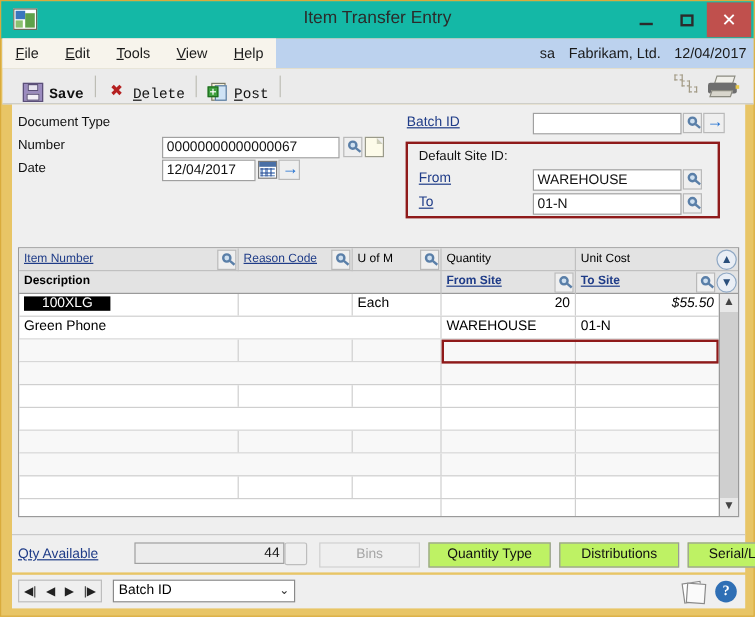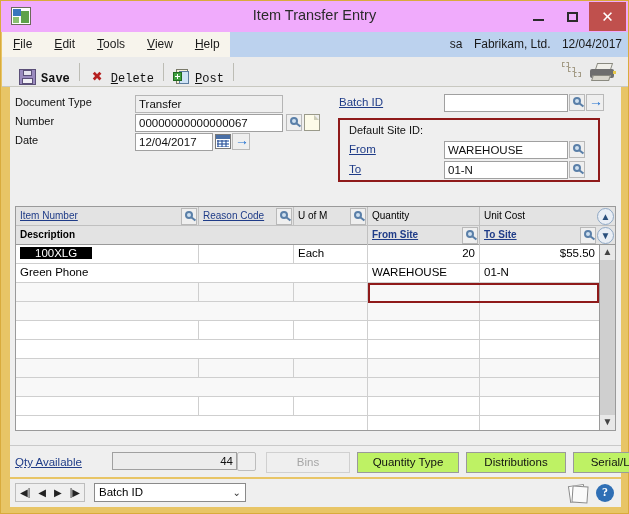--- a/index.html
+++ b/index.html
@@ -18,21 +18,21 @@
     width: 629px; height: 514px;
     background: #e8c566;
     box-sizing: border-box;
     border: 1px solid #d9ab3c;
   }
 
   
   .titlebar {
     position: absolute; left: 0; top: 0;
     width: 627px; height: 31px;
-    background: #f0abfc;
+    background: #14b8a6;
   }
   .app-icon {
     position: absolute; left: 10px; top: 6px;
     width: 20px; height: 19px;
   }
   .app-icon .ai-frame {
     position: absolute; left: 0; top: 0; width: 20px; height: 18px;
     background: #fdfdfd; border: 1px solid #6b6b5a;
     box-sizing: border-box;
   }
@@ -365,21 +365,20 @@
           <span class="pbody"></span>
           <span class="pout"></span>
           <span class="pbtn"></span>
       </span>
     </div>
   </div>
 
   <div class="client">
 
     <div style="position:absolute;left:5px;top:9px;width:118px;height:19px;" class="lbl">Document Type</div>
-    <div class="fld ro" style="position:absolute;left:125px;top:8px;width:148px;">Transfer</div>
 
     <div style="position:absolute;left:5px;top:28px;width:118px;height:19px;" class="lbl">Number</div>
     <div class="fld" style="position:absolute;left:125px;top:27px;width:148px;">00000000000000067</div>
     <span class="mag" style="position:absolute;left:276px;top:27px;"></span>
     <span class="newdoc" style="position:absolute;left:294px;top:27px;"></span>
 
     <div style="position:absolute;left:5px;top:47px;width:118px;height:19px;" class="lbl">Date</div>
     <div class="fld" style="position:absolute;left:125px;top:46px;width:78px;">12/04/2017</div>
     <span class="calbtn" style="position:absolute;left:205px;top:47px;"></span>
     <span class="arrowbtn" style="position:absolute;left:222px;top:46px;"></span>
@@ -426,21 +425,21 @@
 
       <div class="growwrap">
 
         <div class="grow">
           <div class="gcell" style="left:0;width:183px;">
             <span class="sel">100XLG</span>
           </div>
           <div class="gcell" style="left:183px;width:95px;"></div>
           <div class="gcell" style="left:278px;width:74px;">Each</div>
           <div class="gcell r" style="left:352px;width:112px;">20</div>
-          <div class="gcell nb r" style="left:464px;width:119px;">$55.50</div>
+          <div class="gcell nb r" style="left:464px;width:119px;font-style:italic;">$55.50</div>
         </div>
 
         <div class="grow">
           <div class="gcell" style="left:0;width:352px;">Green Phone</div>
           <div class="gcell" style="left:352px;width:112px;">WAREHOUSE</div>
           <div class="gcell nb" style="left:464px;width:119px;">01-N</div>
         </div>
 
         <div class="grow alt">
           <div class="gcell" style="left:0;width:183px;"></div>

